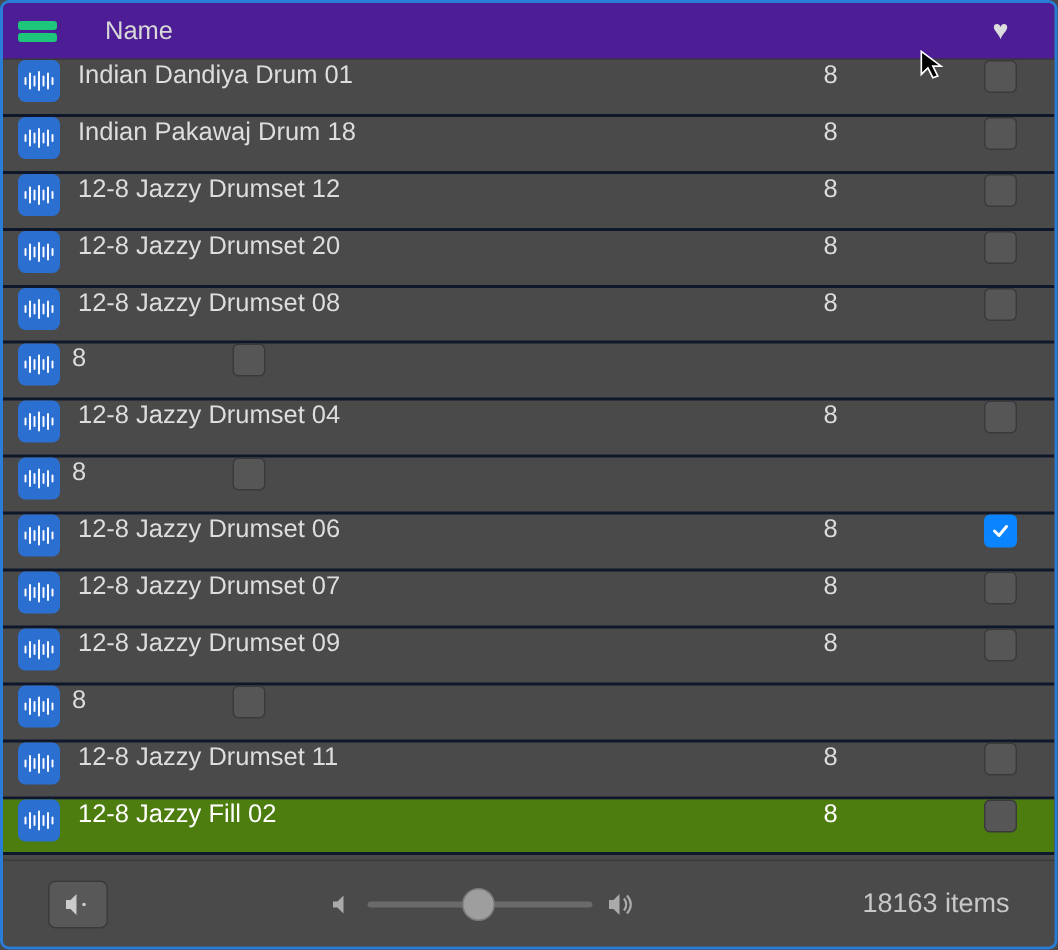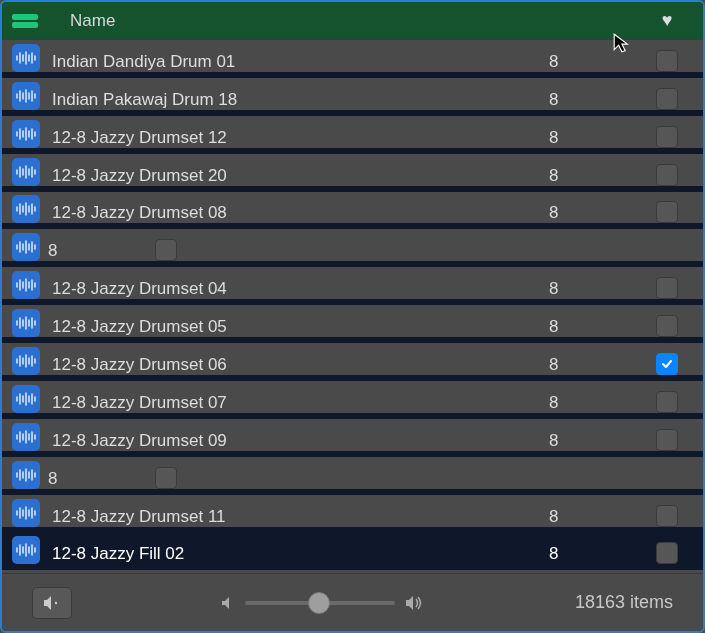--- a/index.html
+++ b/index.html
@@ -10,21 +10,21 @@
     color: #ddd;
     font-size: 16px;
     border: 2px solid #2a7dd6;
     border-radius: 6px;
     position: relative;
   }
   .header {
     display: flex;
     align-items: center;
     height: 38px;
-    background: #14532d;
+    background: #4c1d95;
     border-bottom: 1px solid #3a3a3a;
     padding: 0 8px 0 10px;
     gap: 8px;
   }
   .toggle-btn {
     width: 28px; height: 18px;
     display: flex; flex-direction: column; gap: 2px;
     justify-content: center;
   }
   .toggle-bar {
@@ -66,28 +66,28 @@
     color: #ddd;
     font-size: 18px;
   }
   .rows {
     height: 530px;
     overflow: hidden;
     background: #4a4a4a;
   }
   .row {
     display: flex;
-    align-items: flex-end;
+    align-items: flex-start;
     height: 37.9px;
     padding: 0 8px 0 10px;
-    border-bottom: 6px solid #0f172a;
+    border-bottom: 2px solid #0f172a;
     gap: 8px;
   }
   .row.selected {
-    background: #0f172a;
+    background: #4d7c0f;
     color: #fff;
   }
   .wave-icon {
     width: 28px; height: 28px;
     background: #2b6fd1;
     border-radius: 5px;
     display: flex;
     align-items: center;
     justify-content: center;
     flex-shrink: 0;
@@ -351,21 +351,20 @@
             <line x1="2" y1="5" x2="2" y2="9"></line>
             <line x1="5" y1="2" x2="5" y2="12"></line>
             <line x1="8" y1="4" x2="8" y2="10"></line>
             <line x1="11" y1="1" x2="11" y2="13"></line>
             <line x1="14" y1="4" x2="14" y2="10"></line>
             <line x1="17" y1="2" x2="17" y2="12"></line>
             <line x1="20" y1="5" x2="20" y2="9"></line>
           </g>
         </svg>
       </div>
-      <div class="name-cell">12-8 Jazzy Drumset 05</div>
       <div class="beats-cell">8</div>
       <div class="fav-cell">
         <div class="checkbox"></div>
       </div>
     </div>
     <div class="row">
       <div class="wave-icon">
         <svg viewBox="0 0 22 14">
           <g stroke="#fff" stroke-width="1.3" stroke-linecap="round">
             <line x1="2" y1="5" x2="2" y2="9"></line>

